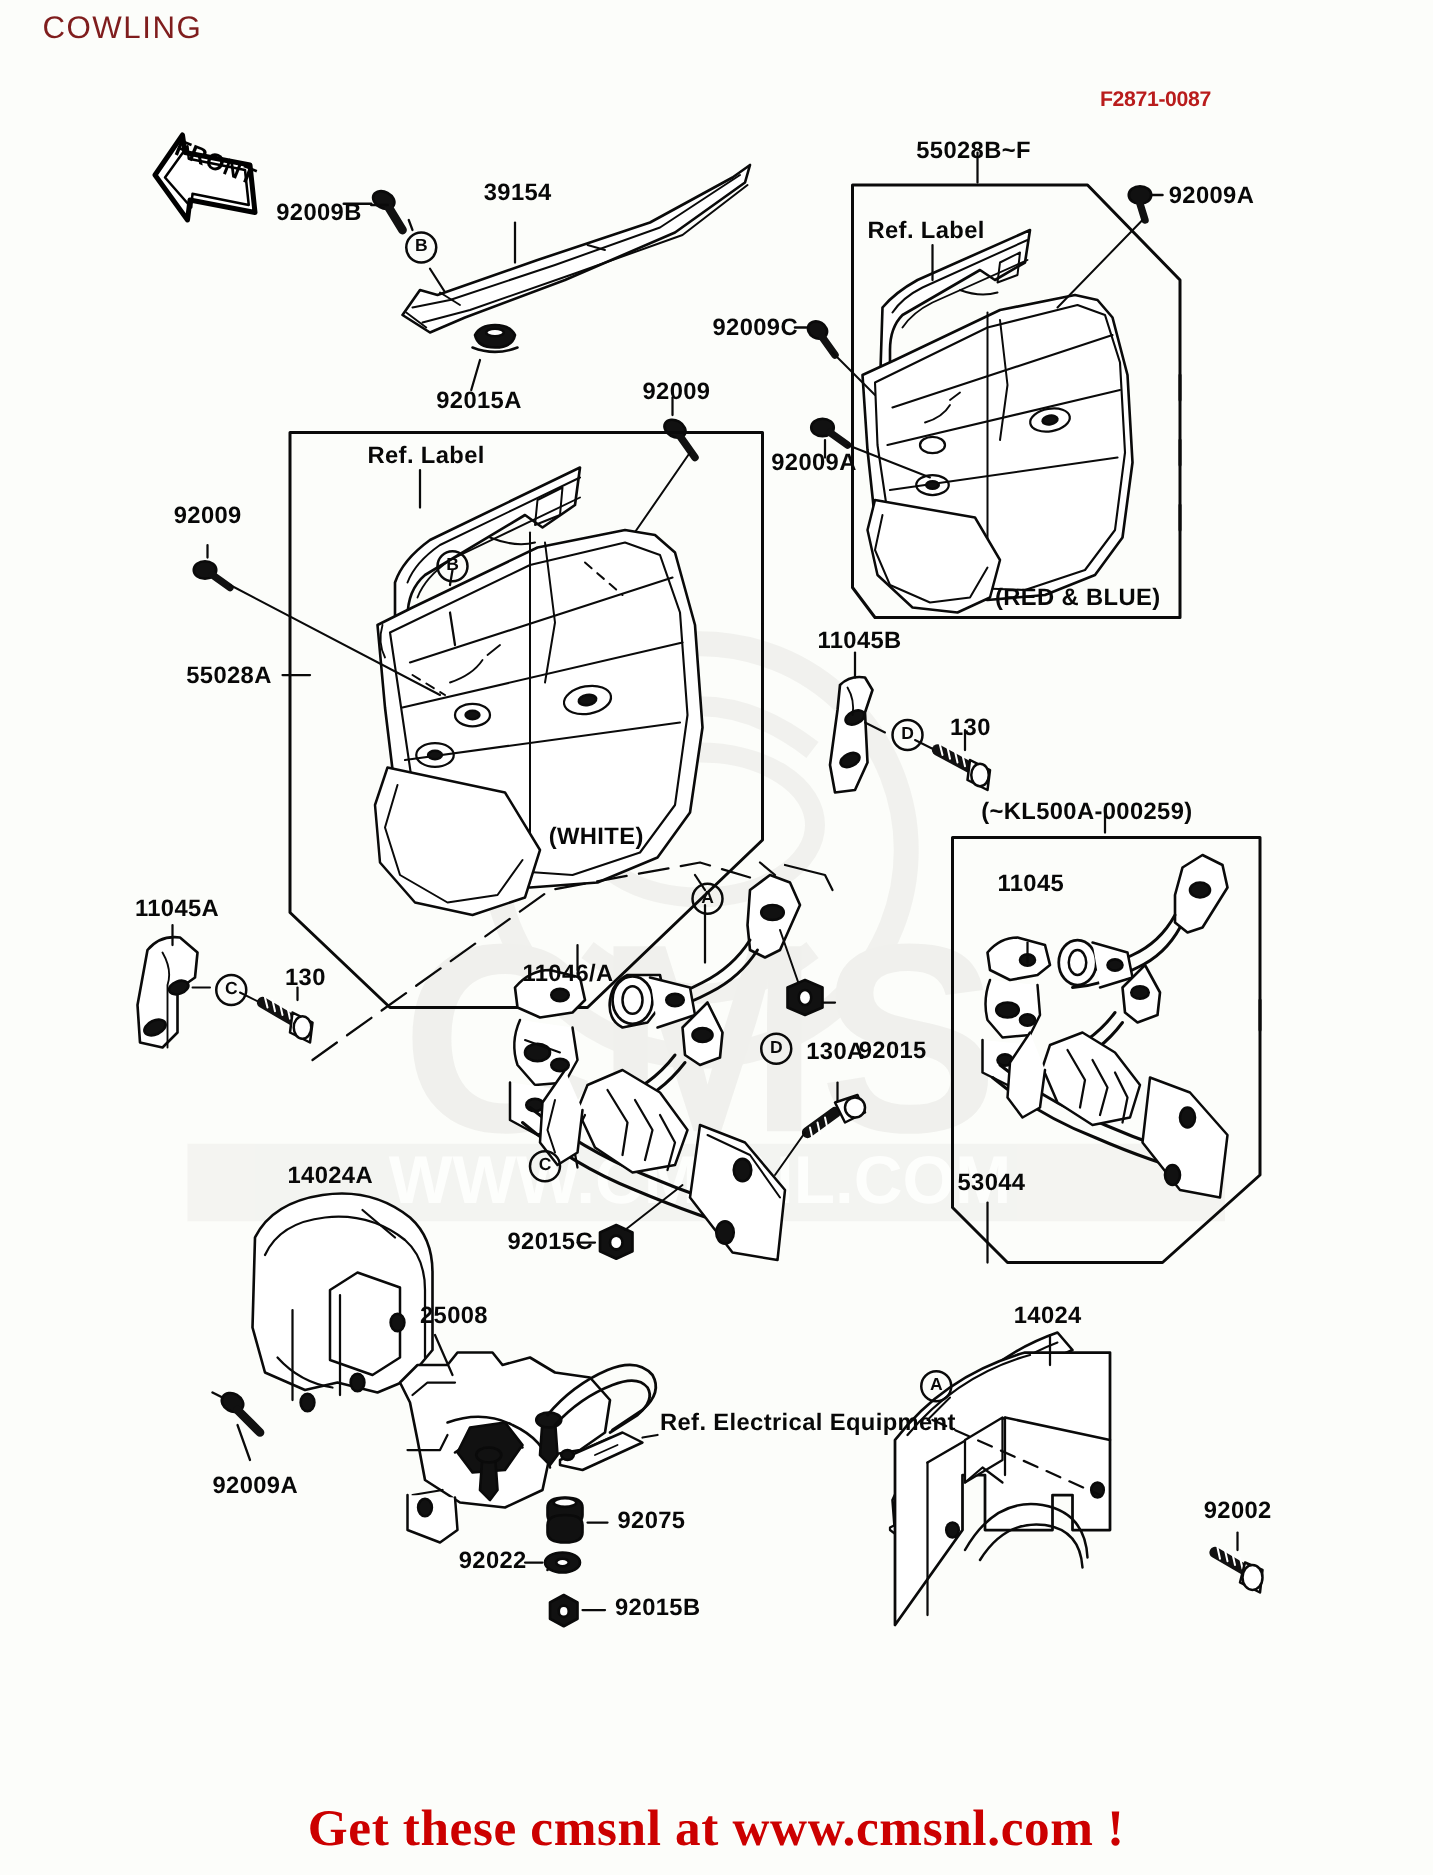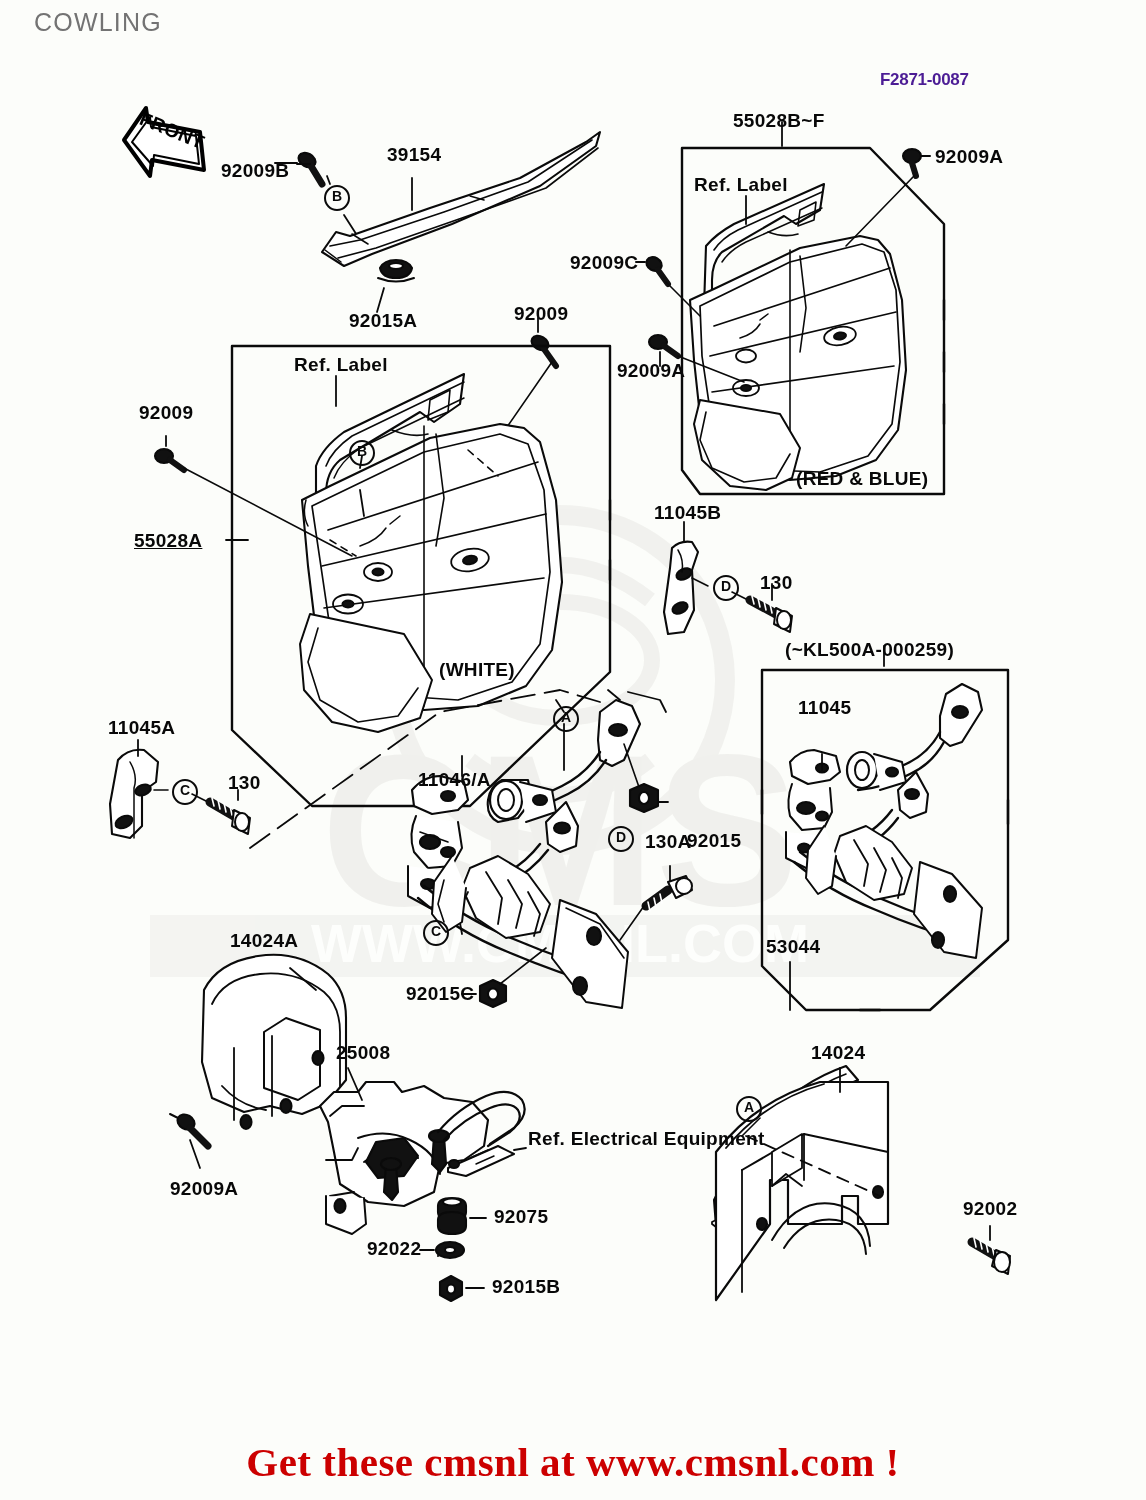--- a/index.html
+++ b/index.html
@@ -18,31 +18,31 @@
     background: #fcfdfa;
     overflow: hidden;
   }
   
   #page-title {
     position: absolute;
     left: 34px;
     top: 8px;
     font-size: 25px;
     letter-spacing: 1.2px;
-    color: #737373;
+    color: #7f1d1d;
     font-family: "Liberation Sans", sans-serif;
     font-weight: 400;
   }
   #diagram-code {
     position: absolute;
     left: 880px;
     top: 70px;
     font-size: 17px;
     font-weight: bold;
-    color: #4c1d95;
+    color: #b91c1c;
     letter-spacing: -0.3px;
     font-family: "Liberation Sans", sans-serif;
   }
   
   #art {
     position: absolute;
     left: 0; top: 0;
     width: 1146px;
     height: 1500px;
   }
@@ -585,21 +585,21 @@
   <div class="lbl" style="left:349px; top:310px;">92015A</div>
   <div class="lbl" style="left:514px; top:303px;">92009</div>
   <div class="lbl" style="left:733px; top:110px;">55028B~F</div>
   <div class="lbl note" style="left:694px; top:174px;">Ref. Label</div>
   <div class="lbl" style="left:935px; top:146px;">92009A</div>
   <div class="lbl" style="left:570px; top:252px;">92009C</div>
   <div class="lbl" style="left:617px; top:360px;">92009A</div>
   <div class="lbl" style="left:796px; top:468px;">(RED &amp; BLUE)</div>
   <div class="lbl note" style="left:294px; top:354px;">Ref. Label</div>
   <div class="lbl" style="left:139px; top:402px;">92009</div>
-  <div class="lbl" style="left:134px; top:530px;text-decoration:underline;">55028A</div>
+  <div class="lbl" style="left:149px; top:530px;">55028A</div>
   <div class="lbl" style="left:439px; top:659px;">(WHITE)</div>
   <div class="lbl" style="left:654px; top:502px;">11045B</div>
   <div class="lbl" style="left:760px; top:572px;">130</div>
   <div class="lbl" style="left:785px; top:639px;">(~KL500A-000259)</div>
   <div class="lbl" style="left:798px; top:697px;">11045</div>
   <div class="lbl" style="left:108px; top:717px;">11045A</div>
   <div class="lbl" style="left:228px; top:772px;">130</div>
   <div class="lbl" style="left:418px; top:769px;">11046/A</div>
   <div class="lbl" style="left:687px; top:830px;">92015</div>
   <div class="lbl" style="left:645px; top:831px;">130A</div>

